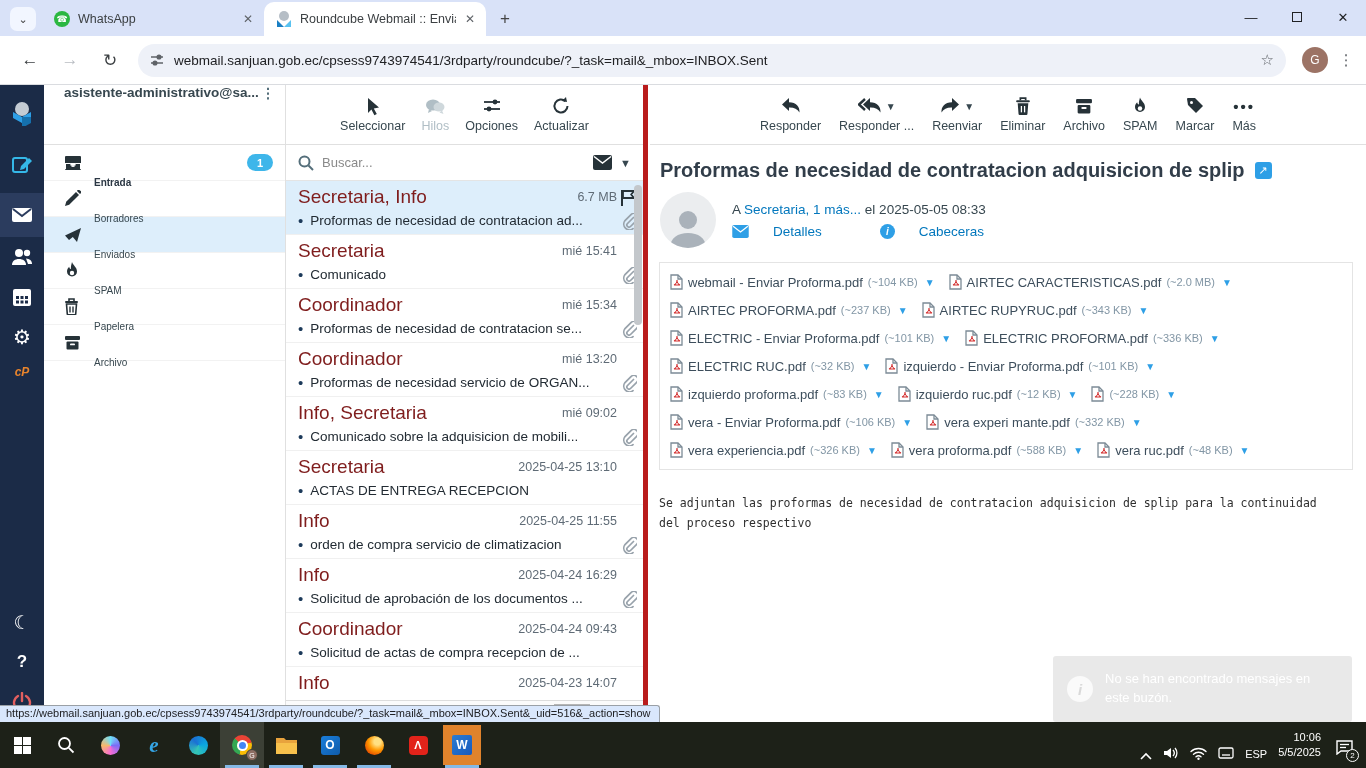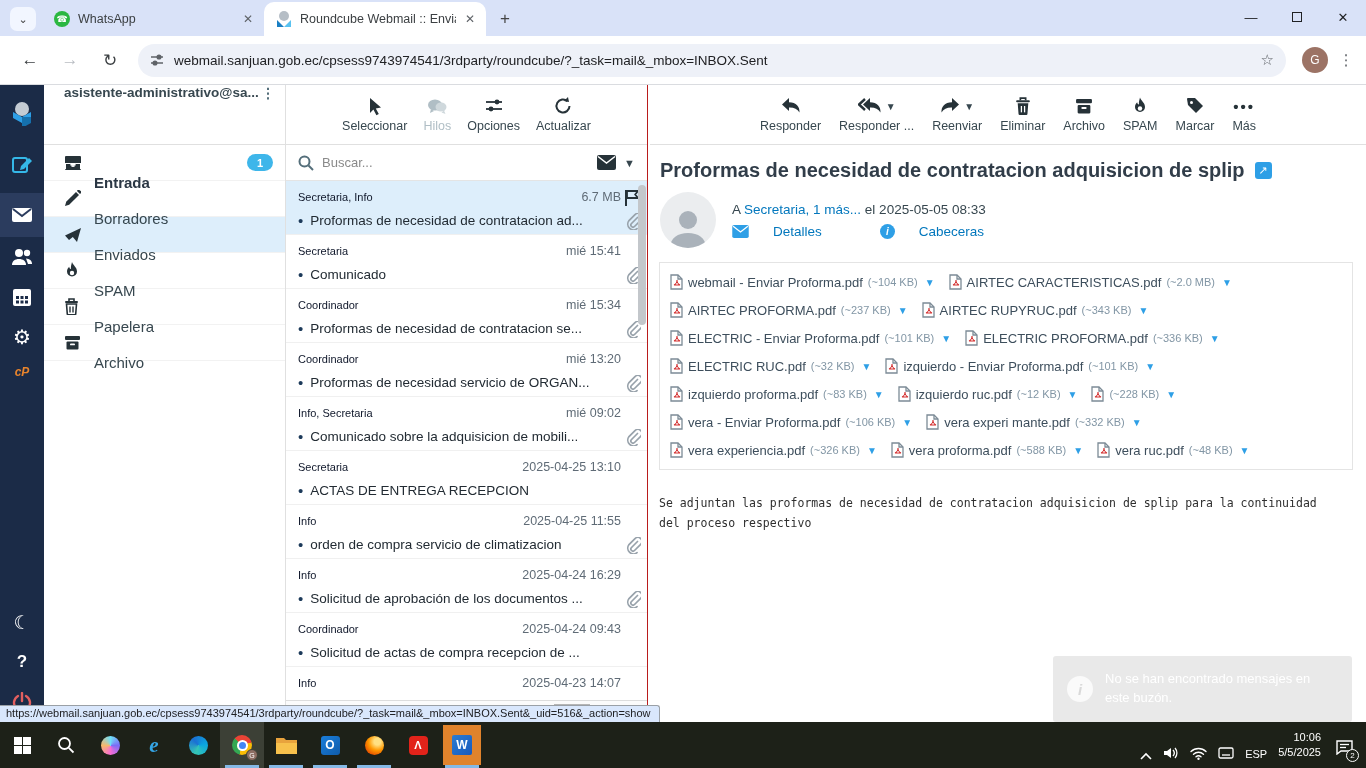--- a/index.html
+++ b/index.html
@@ -47,39 +47,39 @@
   .helpico { color:#fff; font-size:17px; font-weight:bold; }
 
   
   .folders { position:absolute; left:44px; top:0; width:241px; height:637px; background:#fff; }
   .fheader { height:60px; border-bottom:1px solid #e0e0e0; display:flex; align-items:flex-start; padding:0 10px 0 20px; }
   .faccount { flex:1; font-size:13.5px; font-weight:bold; color:#37474f; white-space:nowrap; overflow:hidden; }
   .fkebab { color:#546e7a; font-size:14px; font-weight:bold; }
   .frow { height:36px; display:flex; align-items:center; padding:0 12px 0 20px; border-bottom:1px solid #f2f2f2; }
   .frow.sel { background:#ddeefb; }
   .ficon { width:30px; display:flex; align-items:center; }
-  .flabel { flex:1; font-size:15px; color:#37474f;margin-top:40px; }
+  .flabel { flex:1; font-size:10px; color:#37474f;margin-top:40px; }
   .flabel.b { font-weight:bold; color:#2b3744; }
   .badge { min-width:26px; height:17px; border-radius:9px; background:#3eb6ea; color:#fff; font-size:11px; font-weight:bold; display:flex; align-items:center; justify-content:center; padding:0 6px; }
 
   
-  .mlist { position:absolute; left:285px; top:0; width:363px; height:637px; border-left:1px solid #e0e0e0; border-right:1px solid #b91c1c; background:#fff; }
+  .mlist { position:absolute; left:285px; top:0; width:363px; height:637px; border-left:1px solid #e0e0e0; border-right:5px solid #b91c1c; background:#fff; }
   .ltoolbar { height:60px; border-bottom:1px solid #e0e0e0; display:flex; align-items:center; justify-content:center; gap:16px; }
   .tbtn { display:flex; flex-direction:column; align-items:center; gap:3px; font-size:12.5px; color:#37474f; }
   .tbtn.dis { color:#b0bec5; }
   .tbtn .irow { height:20px; display:flex; align-items:center; gap:2px; }
   .searchrow { height:36px; display:flex; align-items:center; gap:8px; padding:0 12px; border-bottom:1px solid #e4e4e4; }
   .searchinput { flex:1; border:none; outline:none; font-size:13px; color:#333; font-family:"Liberation Sans",sans-serif; background:transparent; }
   .searchinput::placeholder { color:#8a8a8a; }
   .srchevron { color:#37474f; font-size:11px; }
   .mrows { position:relative; }
   .mrow { height:54px; padding:7px 26px 0 12px; border-bottom:1px solid #f0f0f0; position:relative; }
   .mrow.sel { background:#ddeefb; }
   .ml1 { display:flex; align-items:center; height:18px; }
-  .mfrom { flex:1; font-size:11px; color:#0f172a; white-space:nowrap; overflow:hidden; }
+  .mfrom { flex:1; font-size:19px; color:#7f1d1d; white-space:nowrap; overflow:hidden; }
   .mmeta { font-size:12.5px; color:#5f6b76; margin-left:8px; }
   .ml2 { display:flex; align-items:center; height:22px; margin-top:3px; }
   .mdot { color:#1c3a5a; font-size:15px; margin-right:7px; }
   .msubj { flex:1; font-size:13.5px; color:#222b33; white-space:nowrap; overflow:hidden; }
   .micotop { position:absolute; right:6px; top:8px; }
   .micobot { position:absolute; right:6px; top:32px; }
   .lscrollbar { position:absolute; right:1px; top:100px; width:8px; height:140px; background:#c3c7cb; border-radius:4px; z-index:5; }
   .lfooter { position:absolute; bottom:0; left:0; width:100%; height:22px; background:#fbfbfb; border-top:1px solid #ddd; }
   .pagebox { position:absolute; left:268px; top:3px; width:36px; height:16px; border:1px solid #b5b5b5; background:#fff; }
 

